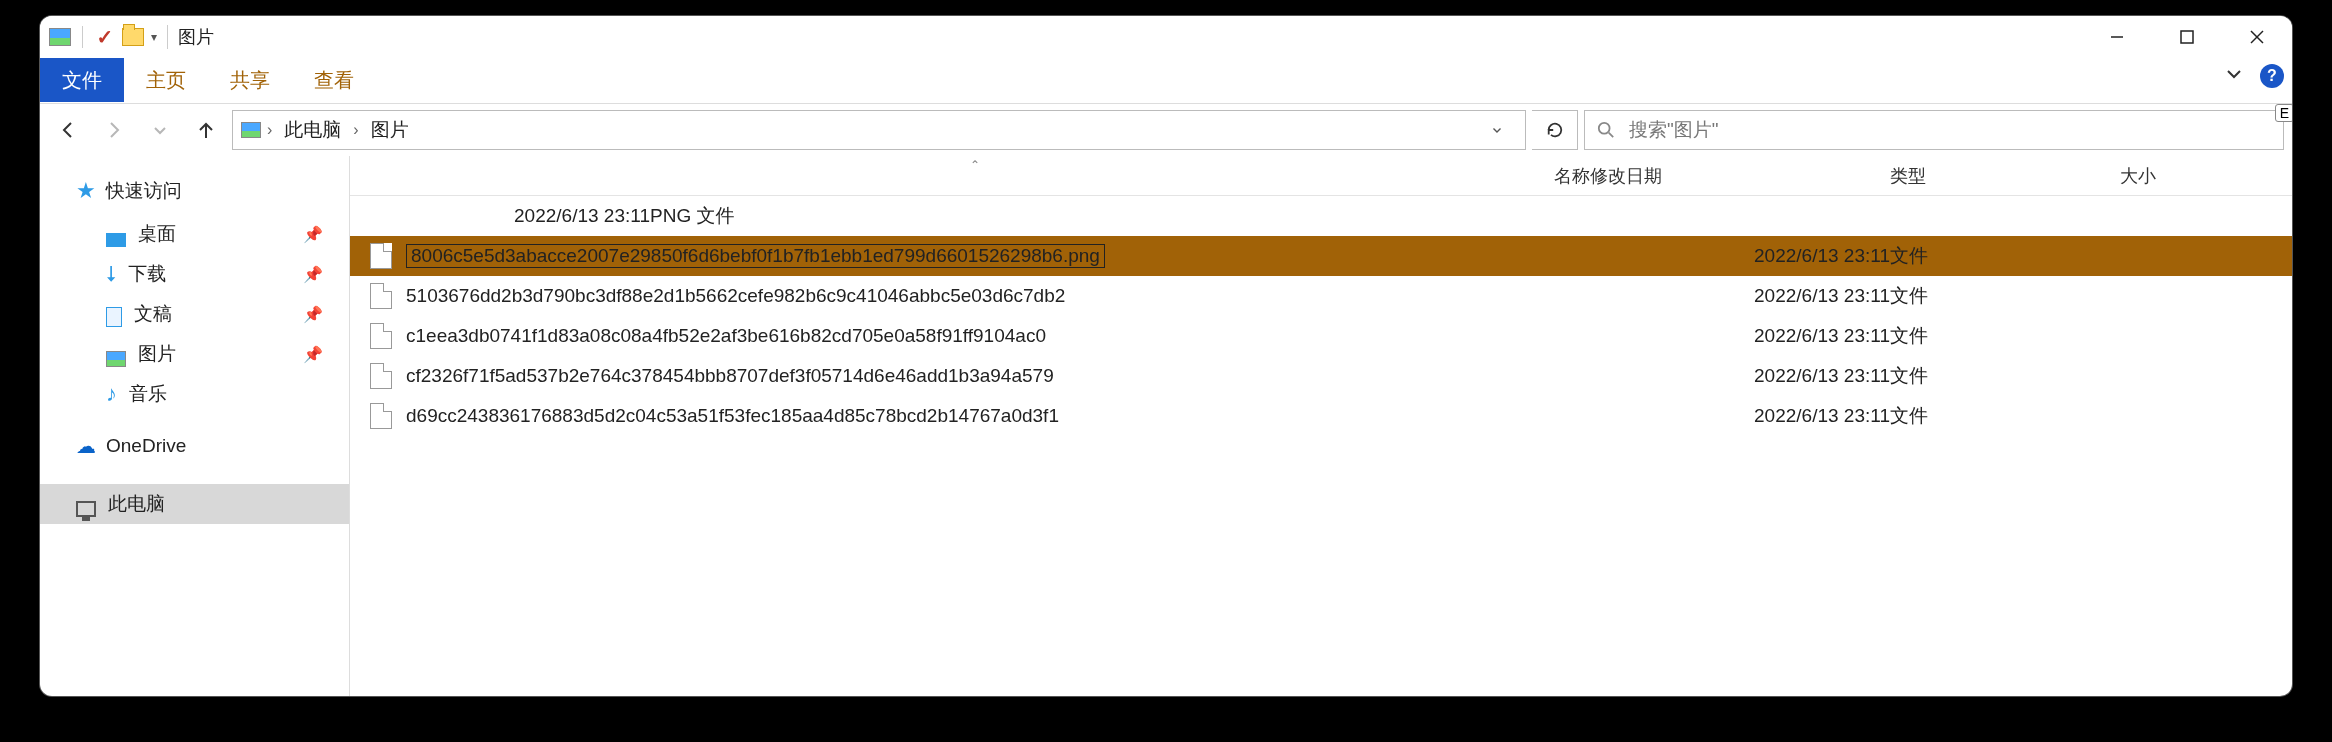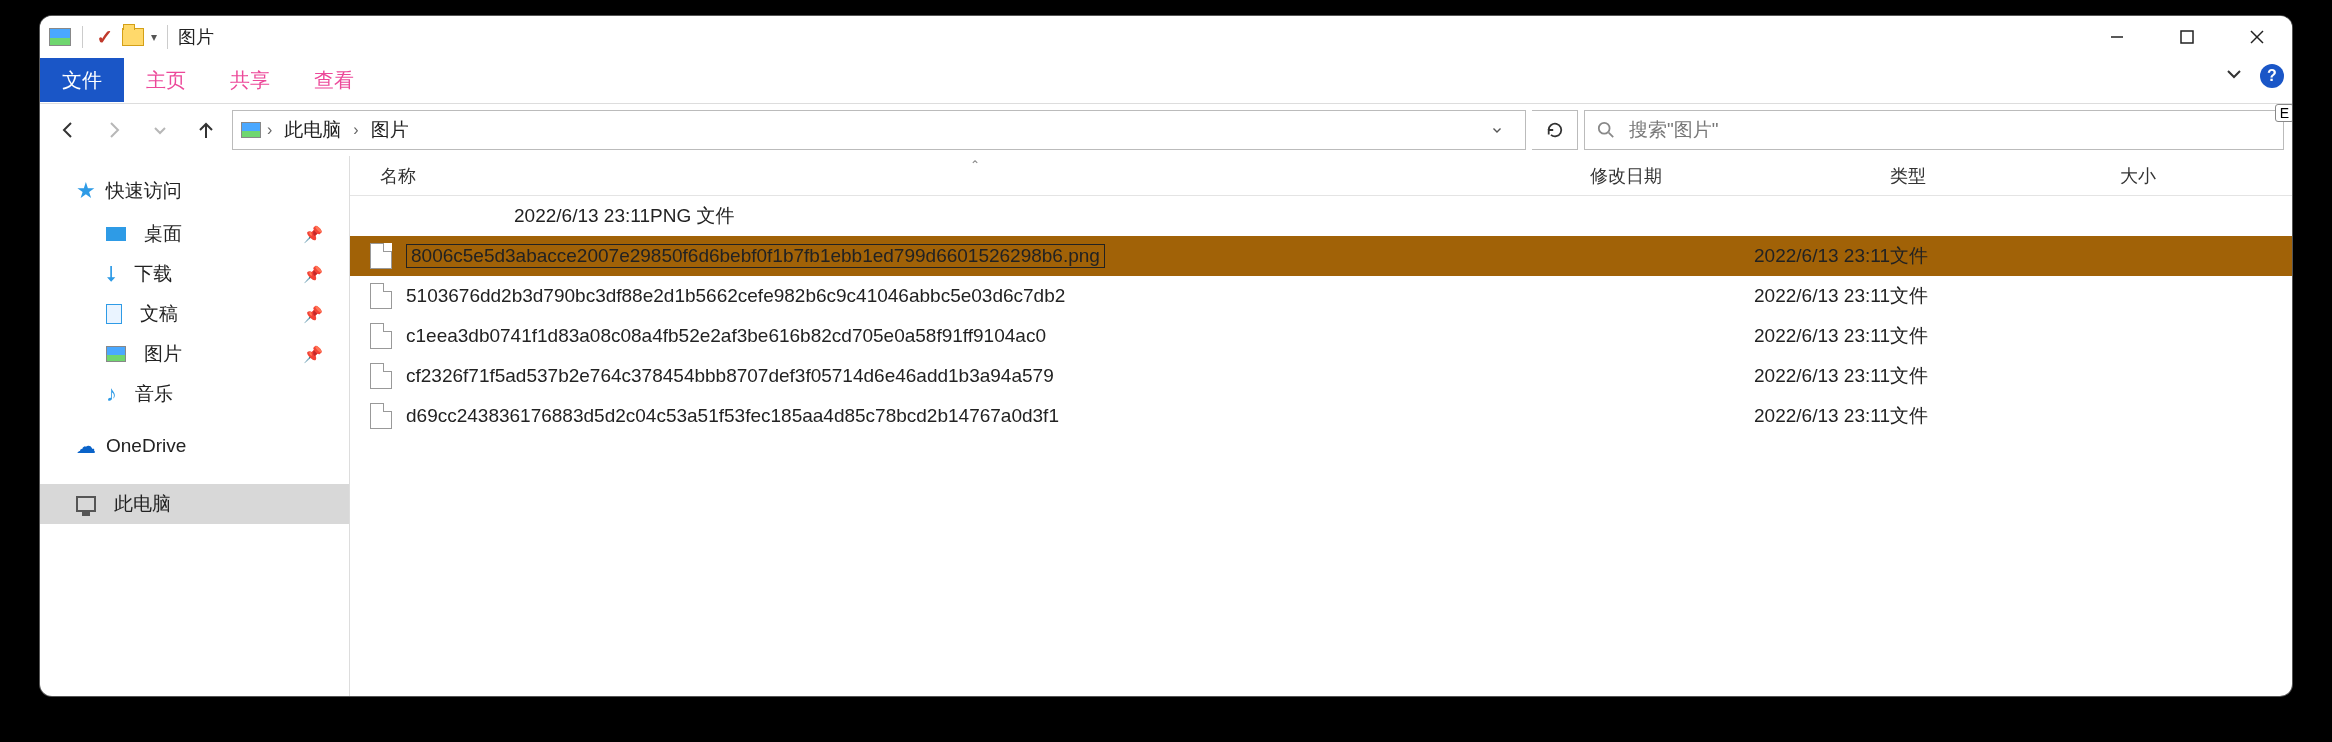--- a/index.html
+++ b/index.html
@@ -16,21 +16,21 @@
   .folder-ico::before { content:""; position:absolute; top:-5px; left:0; width:10px; height:5px; background:#ffd96b; border:1px solid #d4a017; border-bottom:none; }
   .drop-caret { color:#555; font-size:12px; margin-left:2px; }
   .titlebar .sep { width:1px; height:24px; background:#ccc; margin:0 10px; }
   .titlebar .title { font-size:18px; color:#222; }
   .titlebar .wincontrols { position:absolute; right:0; top:0; height:42px; display:flex; }
   .winbtn { width:70px; height:42px; display:flex; align-items:center; justify-content:center; }
   .winbtn svg { width:16px; height:16px; stroke:#222; fill:none; stroke-width:1.5; }
 
   
   .ribbon { height:46px; display:flex; align-items:flex-start; border-bottom:1px solid #ddd; position:relative; }
-  .rtab { height:44px; padding:0 22px; display:flex; align-items:center; justify-content:center; font-size:20px; color:#ec4899; }
+  .rtab { height:44px; padding:0 22px; display:flex; align-items:center; justify-content:center; font-size:20px; color:#a16207; }
   .rtab.file { background:#1a56c7; color:#fff; }
   .ribbon .right { position:absolute; right:8px; top:6px; display:flex; align-items:center; gap:16px; }
   .chev-down { width:20px; height:20px; }
   .help-badge { width:24px; height:24px; background:#1a56c7; color:#fff; border-radius:50%; display:flex; align-items:center; justify-content:center; font-size:16px; font-weight:bold; }
   .e-hint { position:absolute; right:-2px; top:46px; border:1px solid #888; background:#fff; font-size:14px; padding:0 4px; border-radius:3px; }
 
   
   .navrow { height:52px; display:flex; align-items:center; padding:6px 8px; gap:6px; }
   .navbtn { width:40px; height:40px; display:flex; align-items:center; justify-content:center; color:#555; }
   .navbtn.dis { opacity:.35; }
@@ -42,37 +42,37 @@
   .refresh { width:46px; height:40px; border:1px solid #bbb; border-left:none; display:flex; align-items:center; justify-content:center; }
   .search { width:700px; height:40px; border:1px solid #bbb; display:flex; align-items:center; padding:0 12px; gap:14px; color:#777; font-size:19px; }
   .search svg { width:18px; height:18px; stroke:#888; fill:none; stroke-width:2; }
 
   
   .body { flex:1; display:flex; min-height:0; }
   .side { width:310px; border-right:1px solid #ddd; padding-top:18px; overflow:hidden; }
   .tree-head { display:flex; align-items:center; gap:10px; padding:4px 14px 10px 36px; font-size:19px; color:#222; }
   .tree-item { display:flex; align-items:center; justify-content:space-between; padding:4px 26px 4px 66px; font-size:19px; color:#222; height:40px; }
   .tree-item.sel { background:#d8d8d8; padding-left:50px; }
-  .tree-item .lbl { display:flex; align-items:center; gap:18px; }
+  .tree-item .lbl { display:flex; align-items:flex-end; gap:12px; }
   .pin { color:#666; font-size:16px; }
   .i-star { color:#2e9be6; font-size:22px; }
   .i-cloud { color:#0a63c9; font-size:20px; }
   .i-monitor { width:20px; height:16px; border:2px solid #555; position:relative; }
   .i-monitor::after { content:""; position:absolute; left:4px; bottom:-6px; width:8px; height:4px; background:#555; }
   .i-desk { width:20px; height:14px; background:#2e9be6; }
   .i-down { color:#2e9be6; font-size:22px; }
   .i-doc { width:16px; height:20px; border:1px solid #2e9be6; background:#eaf4ff; }
   .i-pic { width:20px; height:16px; background:linear-gradient(#4aa8ff 0 55%,#6fd66f 55% 100%); border:1px solid #888; }
   .i-music { color:#2e9be6; font-size:22px; }
   .i-film { width:18px; height:18px; background:#555; border-left:3px dotted #fff; border-right:3px dotted #fff; }
 
   
   .main { flex:1; display:flex; flex-direction:column; min-width:0; }
   .cols { height:40px; border-bottom:1px solid #e4e4e4; display:flex; align-items:center; font-size:18px; color:#333; position:relative; }
-  .c-name { padding-left:30px; width:1240px; }
+  .c-name { padding-left:30px; width:1240px;text-align:right; }
   .c-date { width:300px; }
   .c-type { width:230px; }
   .c-size { flex:1; padding-right:16px; }
   .sort-ind { position:absolute; left:620px; top:2px; font-size:12px; color:#888; }
   .rows { flex:1; overflow:hidden; }
   .row { height:40px; display:flex; align-items:center; font-size:19px; color:#222; }
   .row.sel { background:#a16207; }
   .row .nwrap { display:flex; align-items:center; gap:14px; padding-left:20px; width:1240px; min-width:0; }
   .row .fname { white-space:nowrap; overflow:hidden; text-overflow:clip; }
   .row.sel .fname { border:1px solid #222; padding:0 4px; }

